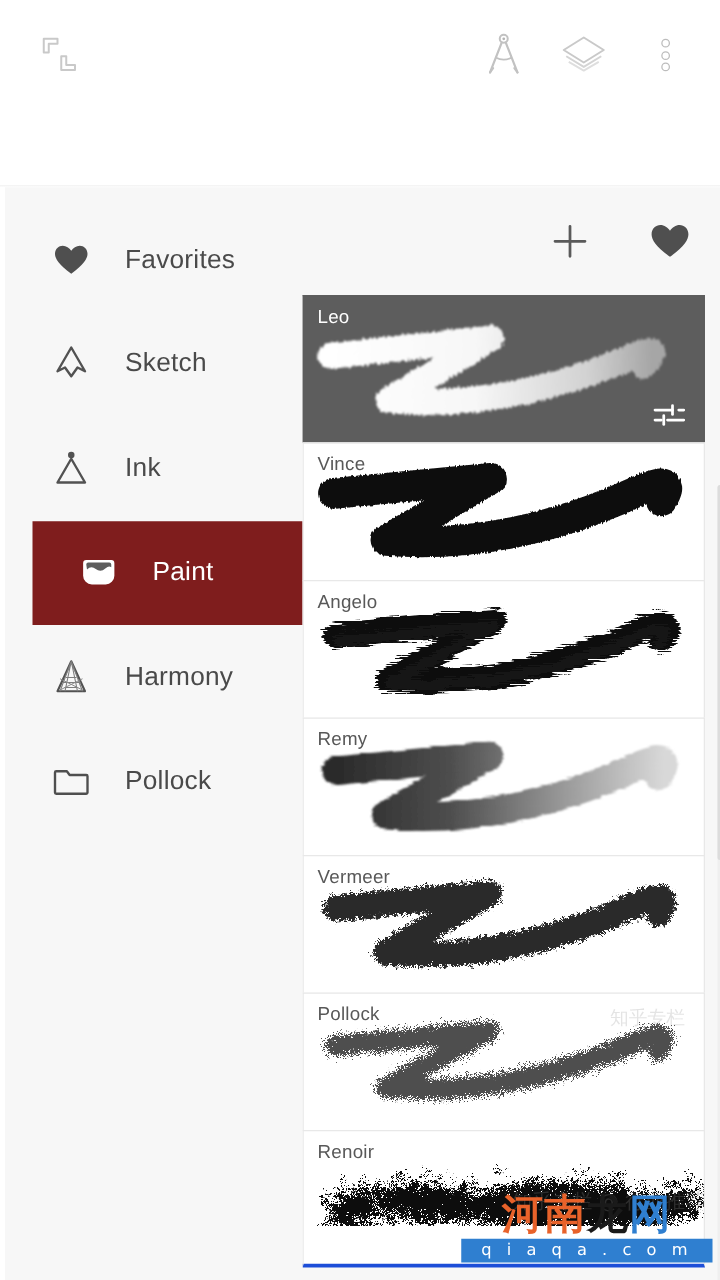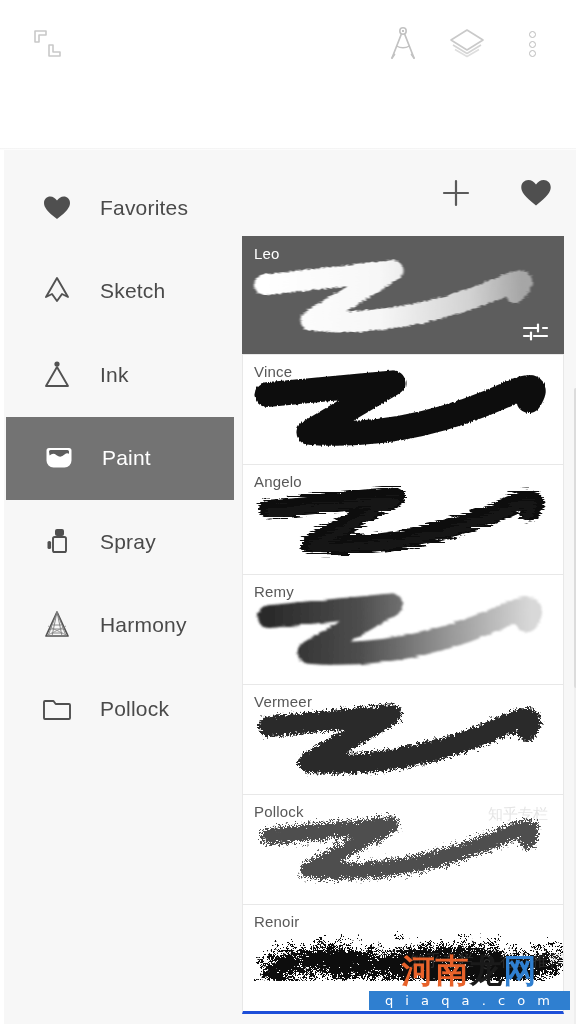--- a/index.html
+++ b/index.html
@@ -63,22 +63,22 @@
     flex:0 0 42px;
   }
   .side-item .lbl{
     margin-left:22px;
     font-size:21px;
     color:#4a4a4a;
     letter-spacing:.2px;
     white-space:nowrap;
   }
   .side-item.active{
-    background:#737373;
-    margin-left:2px;
+    background:#7f1d1d;
+    margin-left:22px;
     width:228px;
   }
   .side-item.active .lbl{ color:#ffffff; }
 
   
   .content{
     width:338px; height:874px;
     position:relative;
     background:#f7f7f7;
     padding-left:16px;
@@ -262,30 +262,20 @@
     <div class="side-item active">
       <span class="ic">
         <svg width="30" height="30" viewBox="0 0 30 30">
           <path d="M5 5 h20 a2.5 2.5 0 0 1 2.5 2.5 v10 a7 7 0 0 1 -7 7 h-11 a7 7 0 0 1 -7 -7 v-10 a2.5 2.5 0 0 1 2.5 -2.5 z" fill="#ffffff"></path>
           <path d="M5.6 12.5 Q9 9.2 12.6 12.2 Q16.5 15.4 20.5 11.6 Q23 9.3 25 10.8 L25 8.5 a1.6 1.6 0 0 0 -1.6 -1.6 h-16.8 a1.6 1.6 0 0 0 -1.6 1.6 z" fill="#5d5d5d"></path>
         </svg>
       </span>
       <span class="lbl">Paint</span>
     </div>
 
-    <div class="side-item">
-      <span class="ic">
-        <svg width="30" height="32" viewBox="0 0 30 32">
-          <rect x="13" y="3" width="9" height="7" rx="2" fill="#4f4f4f"></rect>
-          <rect x="11" y="11" width="13" height="15" rx="1.6" fill="none" stroke="#4f4f4f" stroke-width="1.9"></rect>
-          <rect x="5.5" y="15" width="3.6" height="8" rx="1.6" fill="#4f4f4f"></rect>
-        </svg>
-      </span>
-      <span class="lbl">Spray</span>
-    </div>
 
 
     <div class="side-item">
       <span class="ic">
         <svg width="30" height="32" viewBox="0 0 30 32">
           <path d="M15 3 L26 27 L4 27 Z" fill="none" stroke="#525252" stroke-width="1.7" stroke-linejoin="round"></path>
           <path d="M15 3 L10 27 M15 3 L20 27 M15 3 L6 27 M15 3 L24 27" stroke="#7d7d7d" stroke-width=".9" fill="none"></path>
           <path d="M7.5 20 L22.5 20 M9.5 24 L20.5 24 M10.8 16 L19.2 16" stroke="#7d7d7d" stroke-width=".9" fill="none"></path>
           <path d="M6 26 L24 17 M6 17 L24 26" stroke="#8a8a8a" stroke-width=".8" fill="none"></path>
         </svg>

